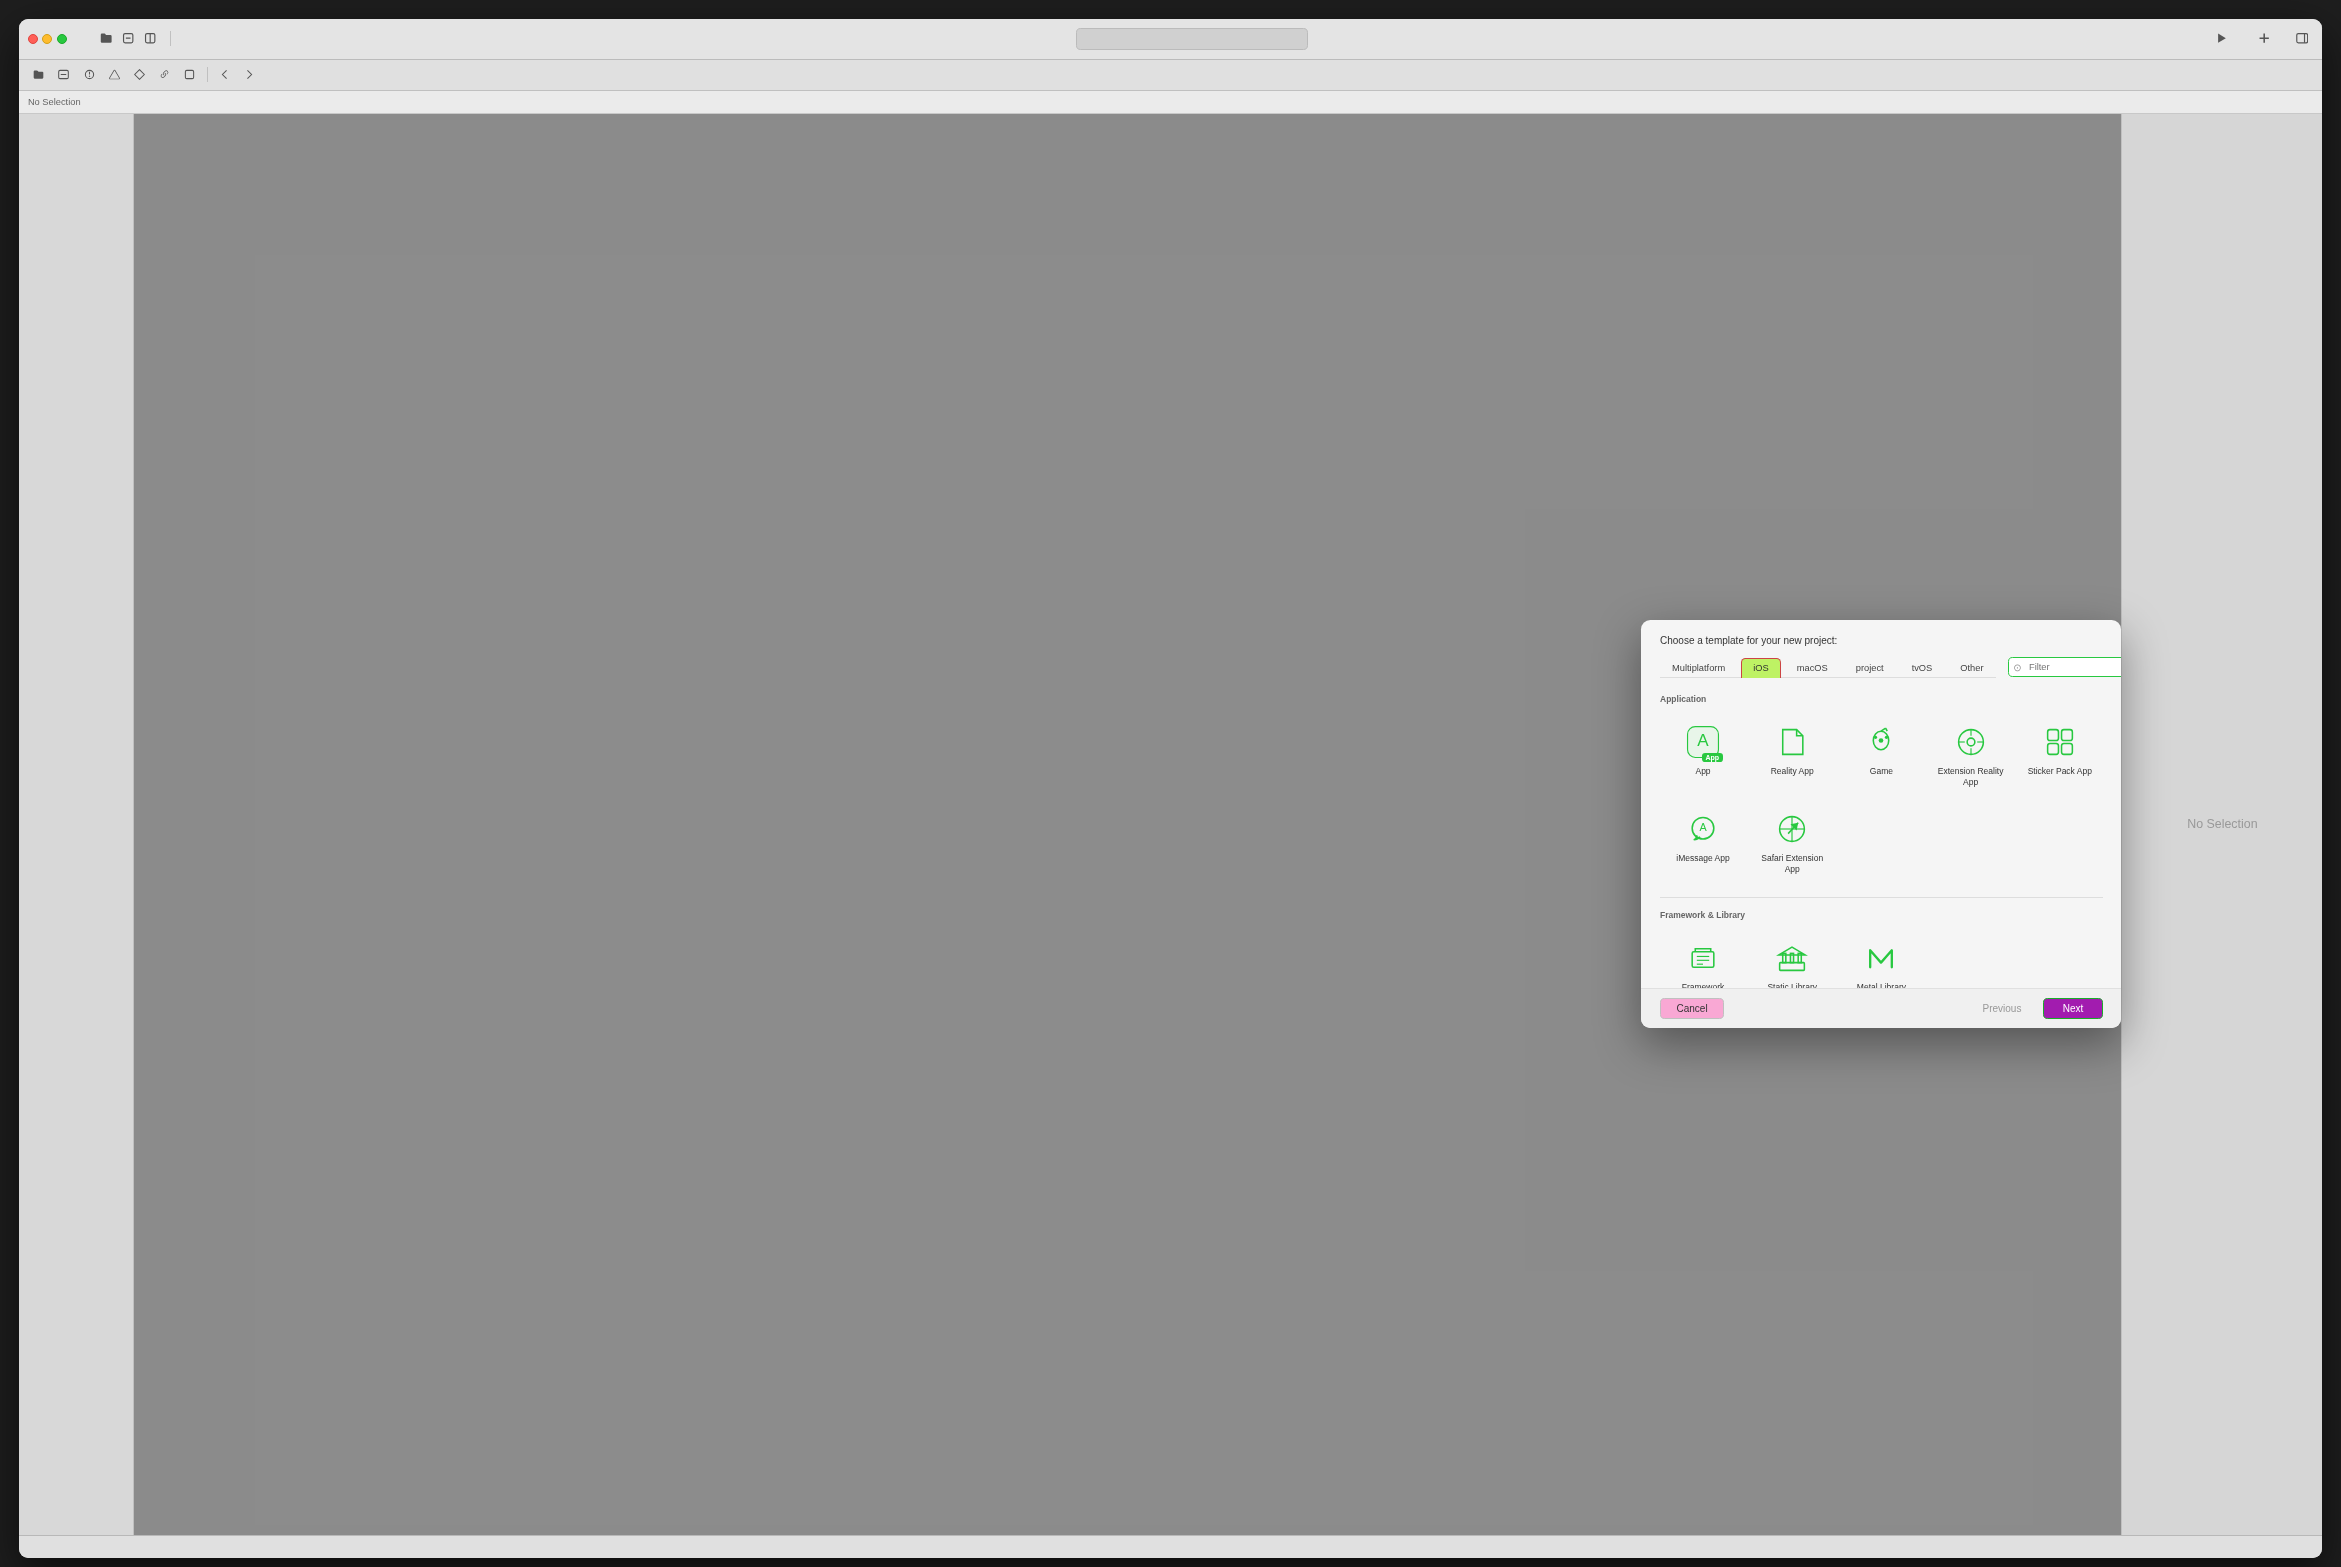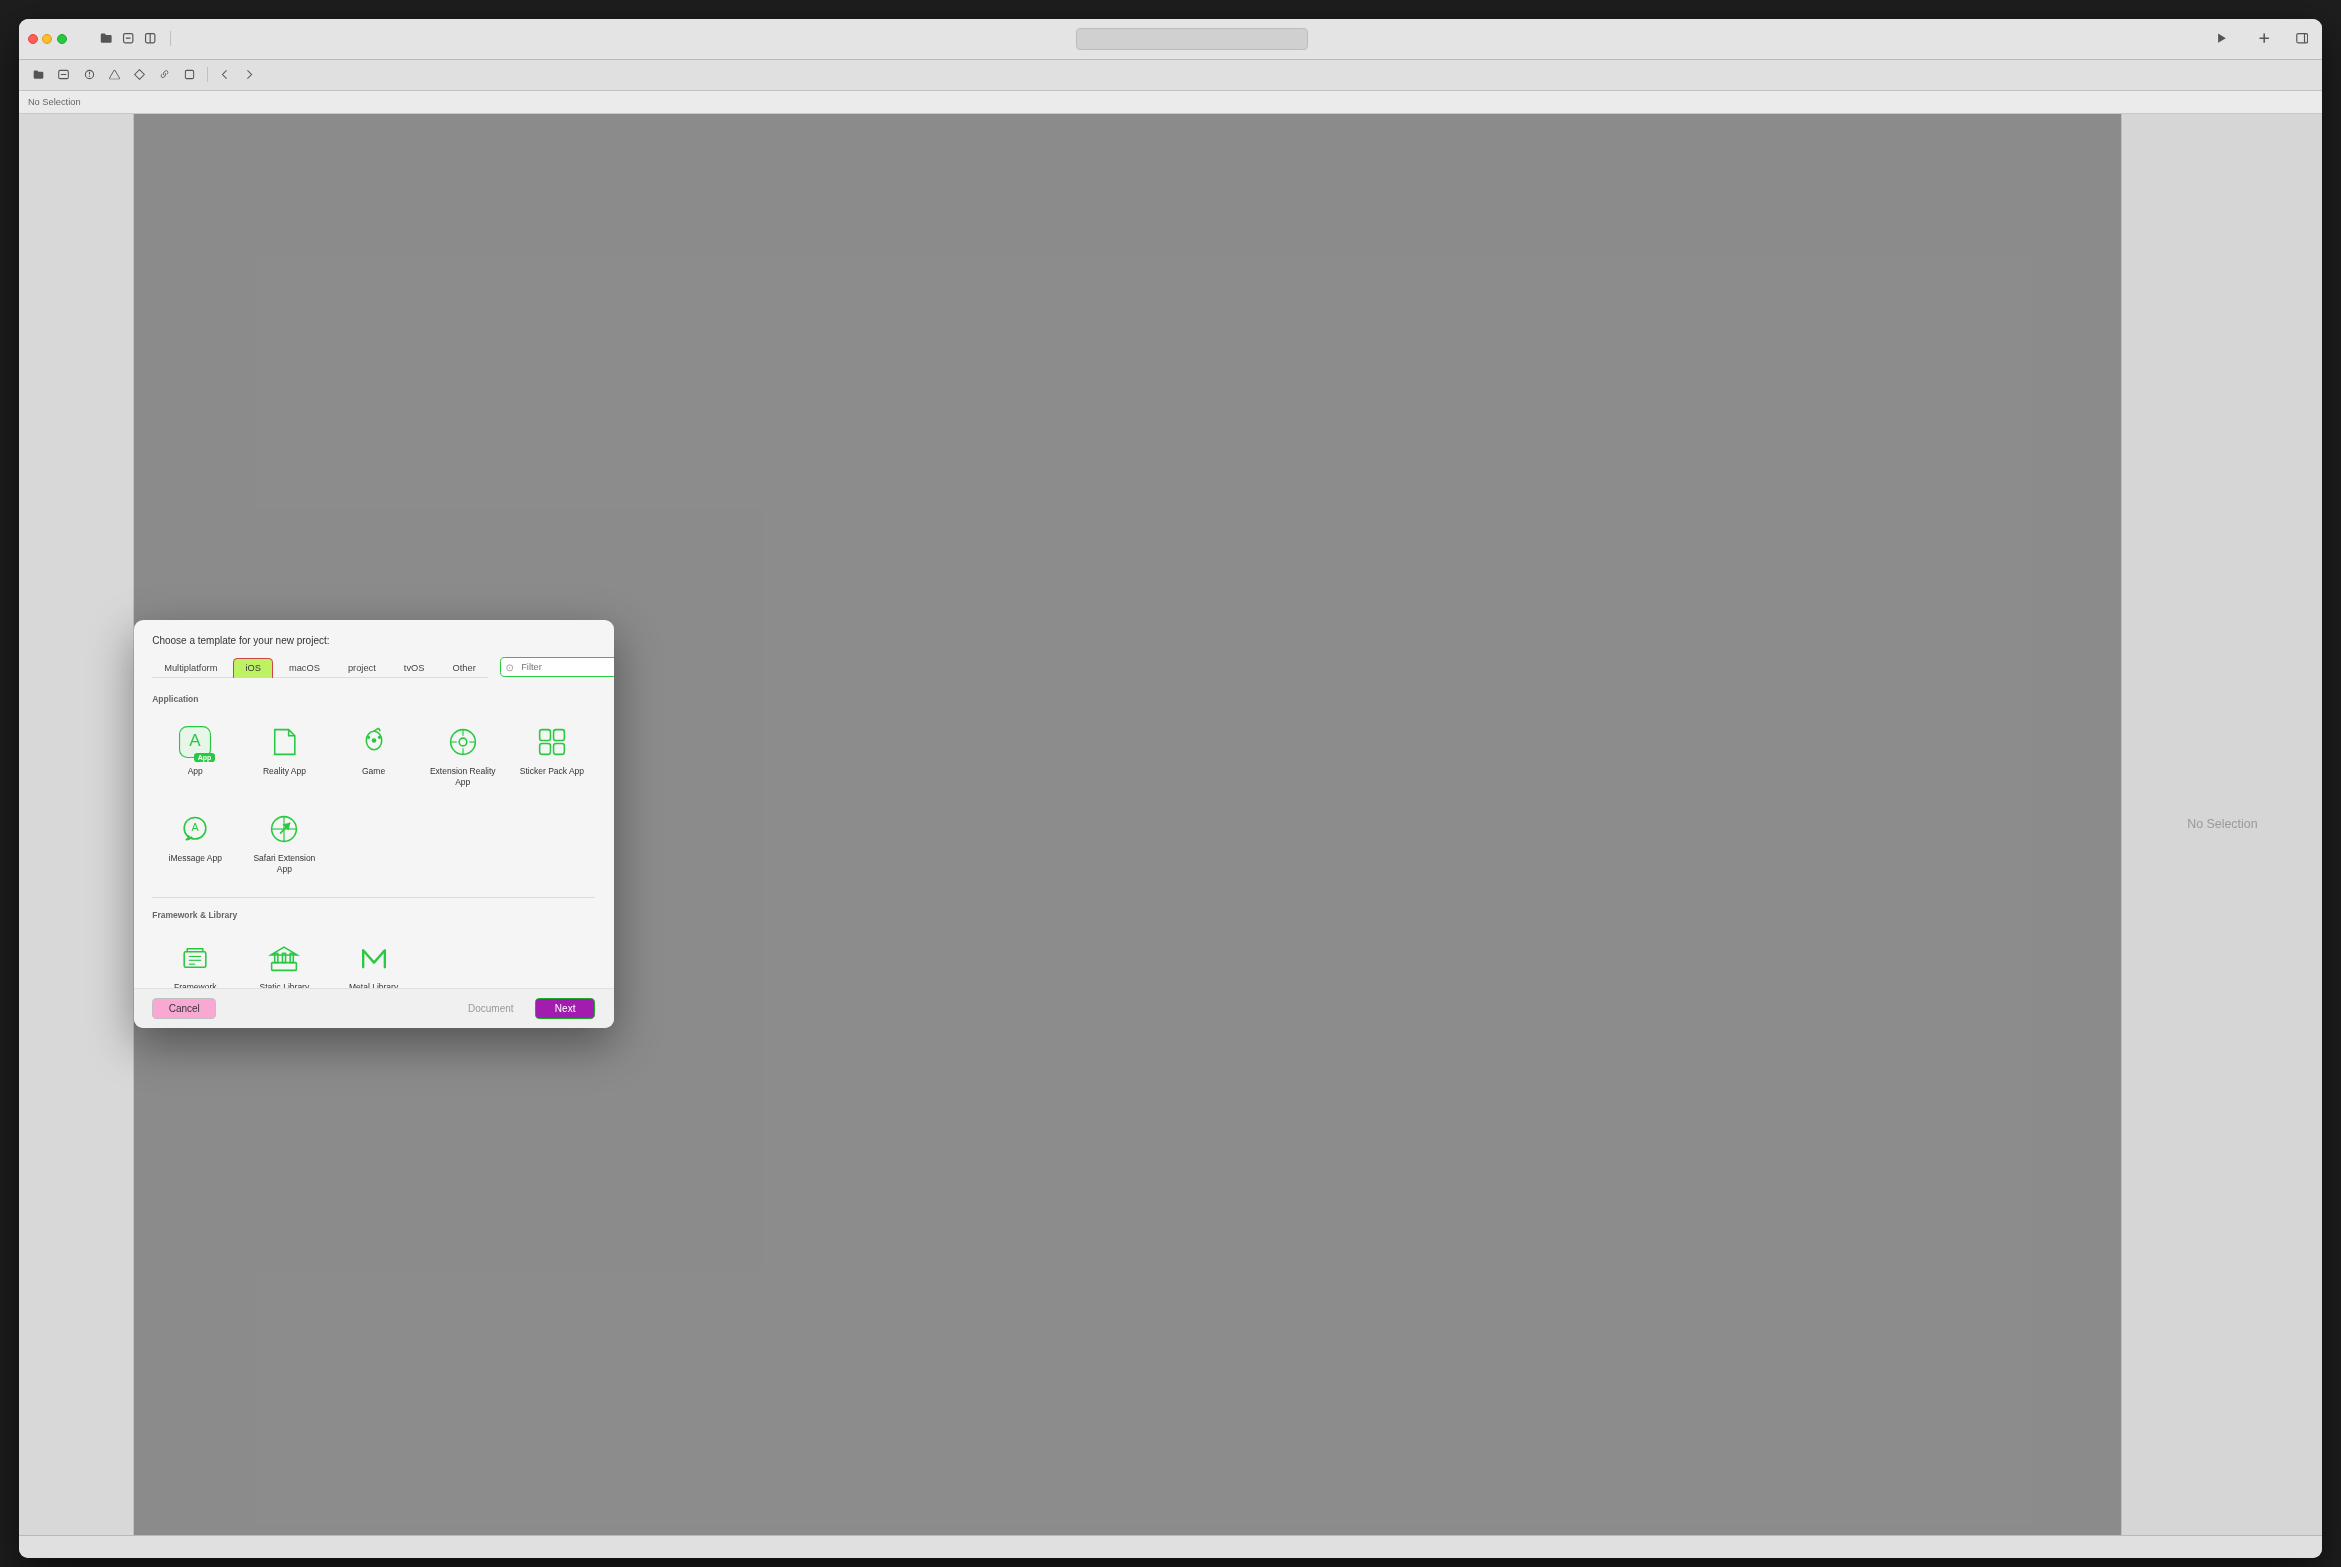--- a/index.html
+++ b/index.html
@@ -94,21 +94,21 @@
     
     .modal-overlay {
       position: absolute;
       top: 0;
       left: 0;
       right: 0;
       bottom: 0;
       background: rgba(0,0,0,0.3);
       display: flex;
       align-items: center;
-      justify-content: flex-start;
+      justify-content: flex-end;
       z-index: 100;
     }
 
     
     .modal {
       background: #f5f5f5;
       border-radius: 9.3px;
       width: 480px;
       box-shadow: 0 15.5px 46px rgba(0,0,0,0.4);
       overflow: hidden;
@@ -658,21 +658,21 @@
                   </div>
                   <div class="template-label">Metal Library</div>
                 </div>
 
               </div>
             </div>
 
             <div class="modal-footer">
               <button class="btn-cancel">Cancel</button>
               <div class="btn-spacer"></div>
-              <button class="btn-previous">Document</button>
+              <button class="btn-previous">Previous</button>
               <button class="btn-next">Next</button>
             </div>
           </div>
         </div>
       </div>
 
       <div class="inspector-sidebar">
         <span class="inspector-text">No Selection</span>
       </div>
     </div>

